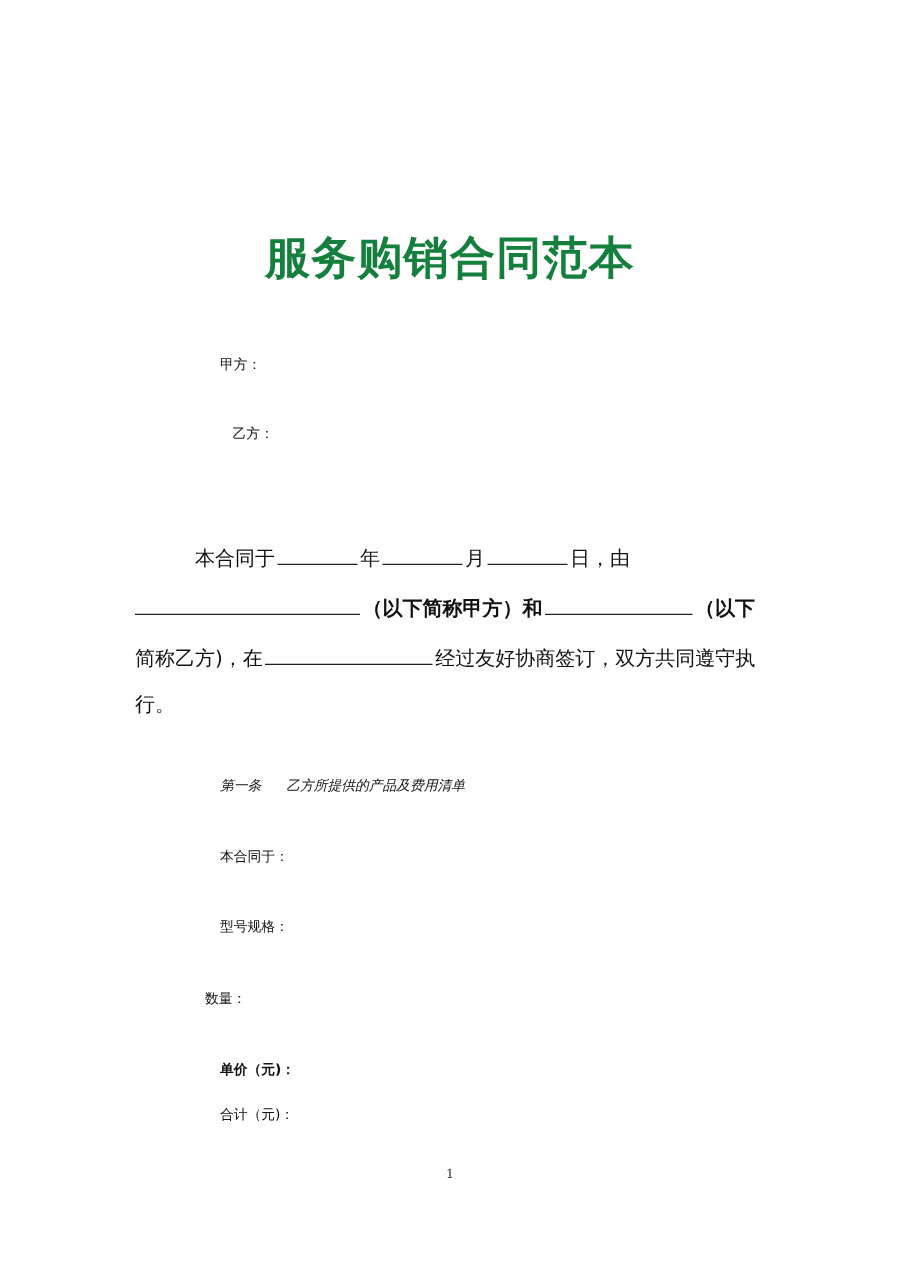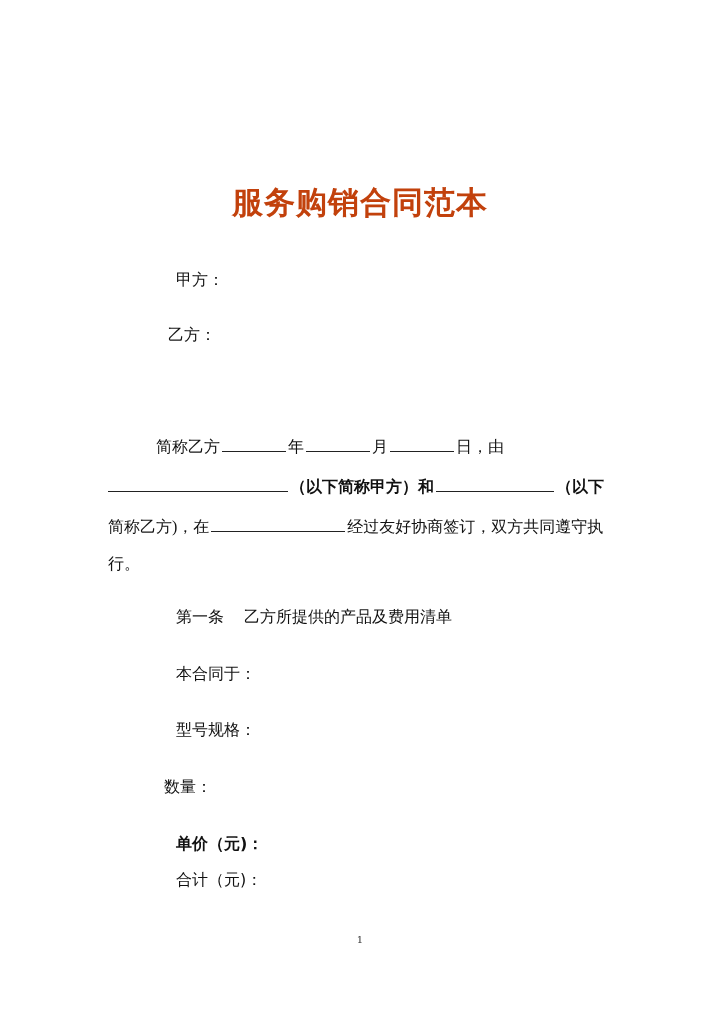--- a/index.html
+++ b/index.html
@@ -1,52 +1,52 @@
 <!DOCTYPE html>
 <html><head>
 <meta charset="utf-8">
 <style>
   html, body { margin:0; padding:0; background:#ffffff; }
   body { width:720px; height:1017px; position:relative; overflow:hidden;
          font-family:"DejaVu Sans", "Liberation Sans", sans-serif; color:#111; }
   .title { position:absolute; left:0; width:720px; top:182px; text-align:center;
-           font-size:31px; font-weight:bold; letter-spacing:1px; color:#c2410c; }
-  .line { position:absolute; font-size:16px; line-height:20px; white-space:nowrap; color:#111; }
+           font-size:36px; font-weight:bold; letter-spacing:1px; color:#15803d; }
+  .line { position:absolute; font-size:11px; line-height:20px; white-space:nowrap; color:#111;margin-top:12px; }
   .para { position:absolute; left:108px; width:510px; font-size:16px; color:#111; }
   .para .row { position:absolute; left:0; white-space:nowrap; }
   .blank { display:inline-block; border-bottom:1px solid #222; height:14px; vertical-align:baseline; margin:0 2px; }
   .pagenum { position:absolute; left:0; width:720px; top:934px; text-align:center;
              font-family:"DejaVu Serif", serif; font-size:10px; color:#333; }
 </style>
 </head>
 <body>
 
 <div>
   <div class="title">服务购销合同范本</div>
 
   <div class="line" style="left:176px; top:270px;">甲方：</div>
-  <div class="line" style="left:168px; top:325px;">乙方：</div>
+  <div class="line" style="left:186px; top:325px;">乙方：</div>
 
   <div class="para" style="top:437px;">
     <div class="row" style="left:48px; top:0;">
-      <span>简称乙方</span><span class="blank" style="width:64px;"></span><span>年</span><span class="blank" style="width:64px;"></span><span>月</span><span class="blank" style="width:64px;"></span><span>日，由</span>
+      <span>本合同于</span><span class="blank" style="width:64px;"></span><span>年</span><span class="blank" style="width:64px;"></span><span>月</span><span class="blank" style="width:64px;"></span><span>日，由</span>
     </div>
     <div class="row" style="top:40px;font-weight:bold;">
       <span class="blank" style="width:180px; margin-left:0;"></span><span>（以下简称甲方）和</span><span class="blank" style="width:118px;"></span><span>（以下</span>
     </div>
-    <div class="row" style="top:80px;font-family:Liberation Serif, serif;">
+    <div class="row" style="top:80px;">
       <span>简称乙方)，在</span><span class="blank" style="width:134px;"></span><span>经过友好协商签订，双方共同遵守执</span>
     </div>
     <div class="row" style="top:117px;">行。</div>
   </div>
 
-  <div class="line" style="left:176px; top:607px;">
+  <div class="line" style="left:176px; top:607px;font-style:italic;">
     <span>第一条</span><span style="display:inline-block; width:20px;"></span><span>乙方所提供的产品及费用清单</span>
   </div>
 
   <div class="line" style="left:176px; top:664px;">本合同于：</div>
-  <div class="line" style="left:176px; top:720px;">型号规格：</div>
+  <div class="line" style="left:176px; top:720px;font-family:Liberation Serif, serif;">型号规格：</div>
   <div class="line" style="left:164px; top:777px;">数量：</div>
   <div class="line" style="left:176px; top:834px;font-weight:bold;">单价（元)：</div>
   <div class="line" style="left:176px; top:870px;">合计（元)：</div>
 
   <div class="pagenum">1</div>
 </div>
 
 </body></html>

